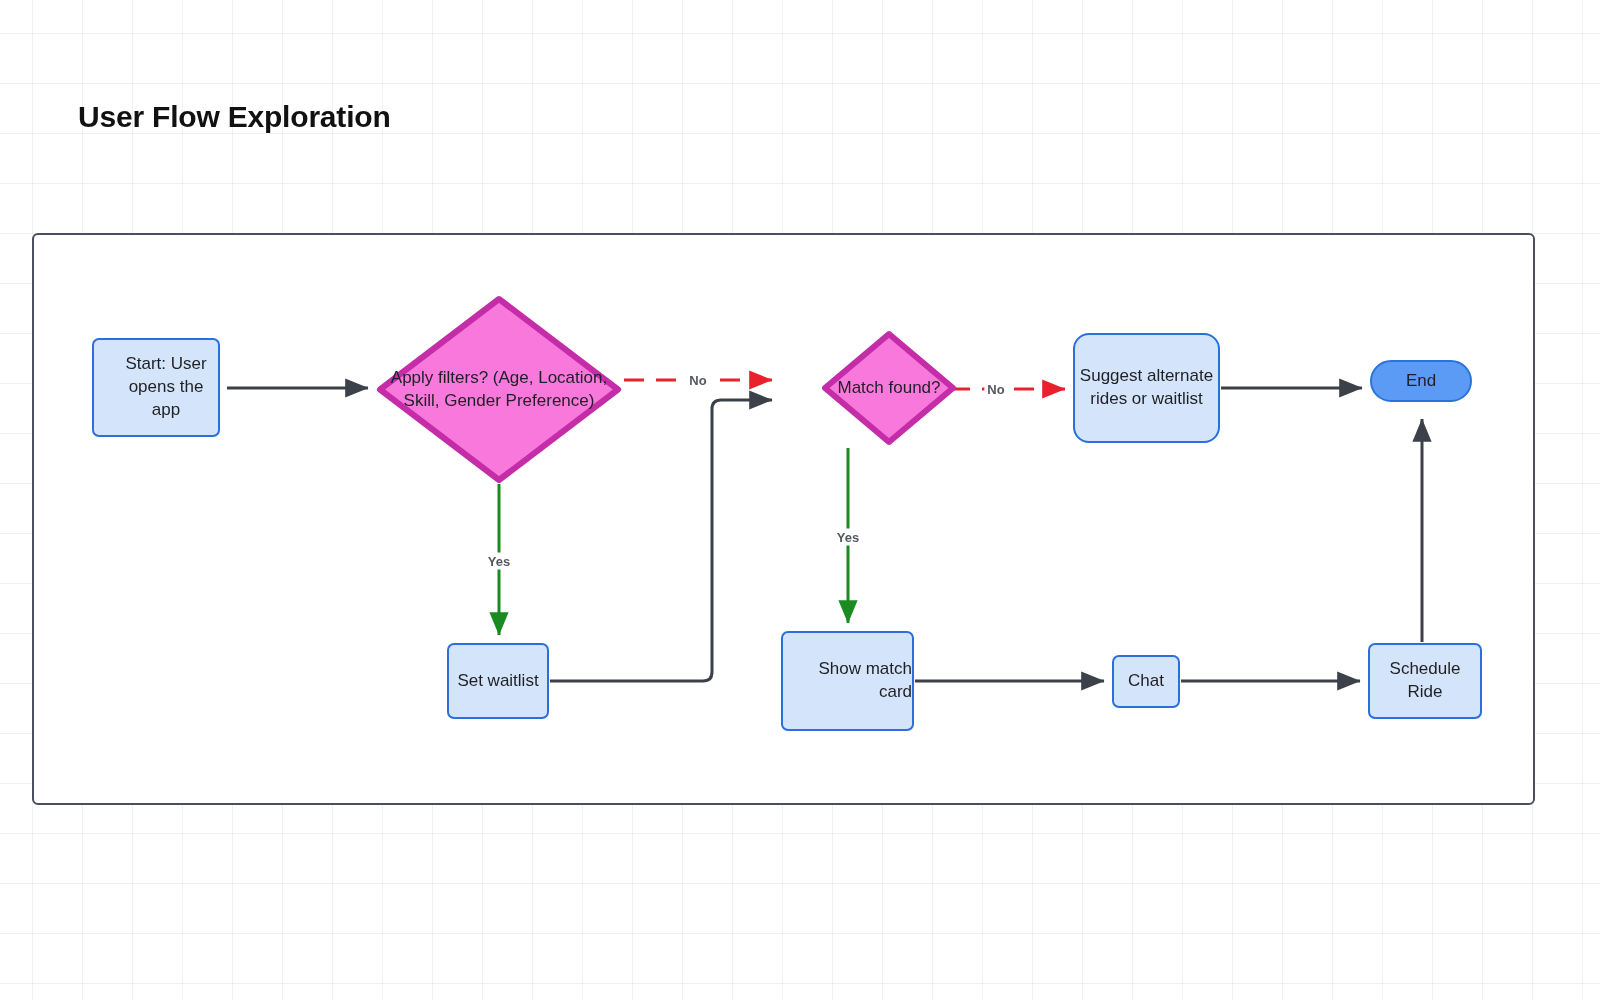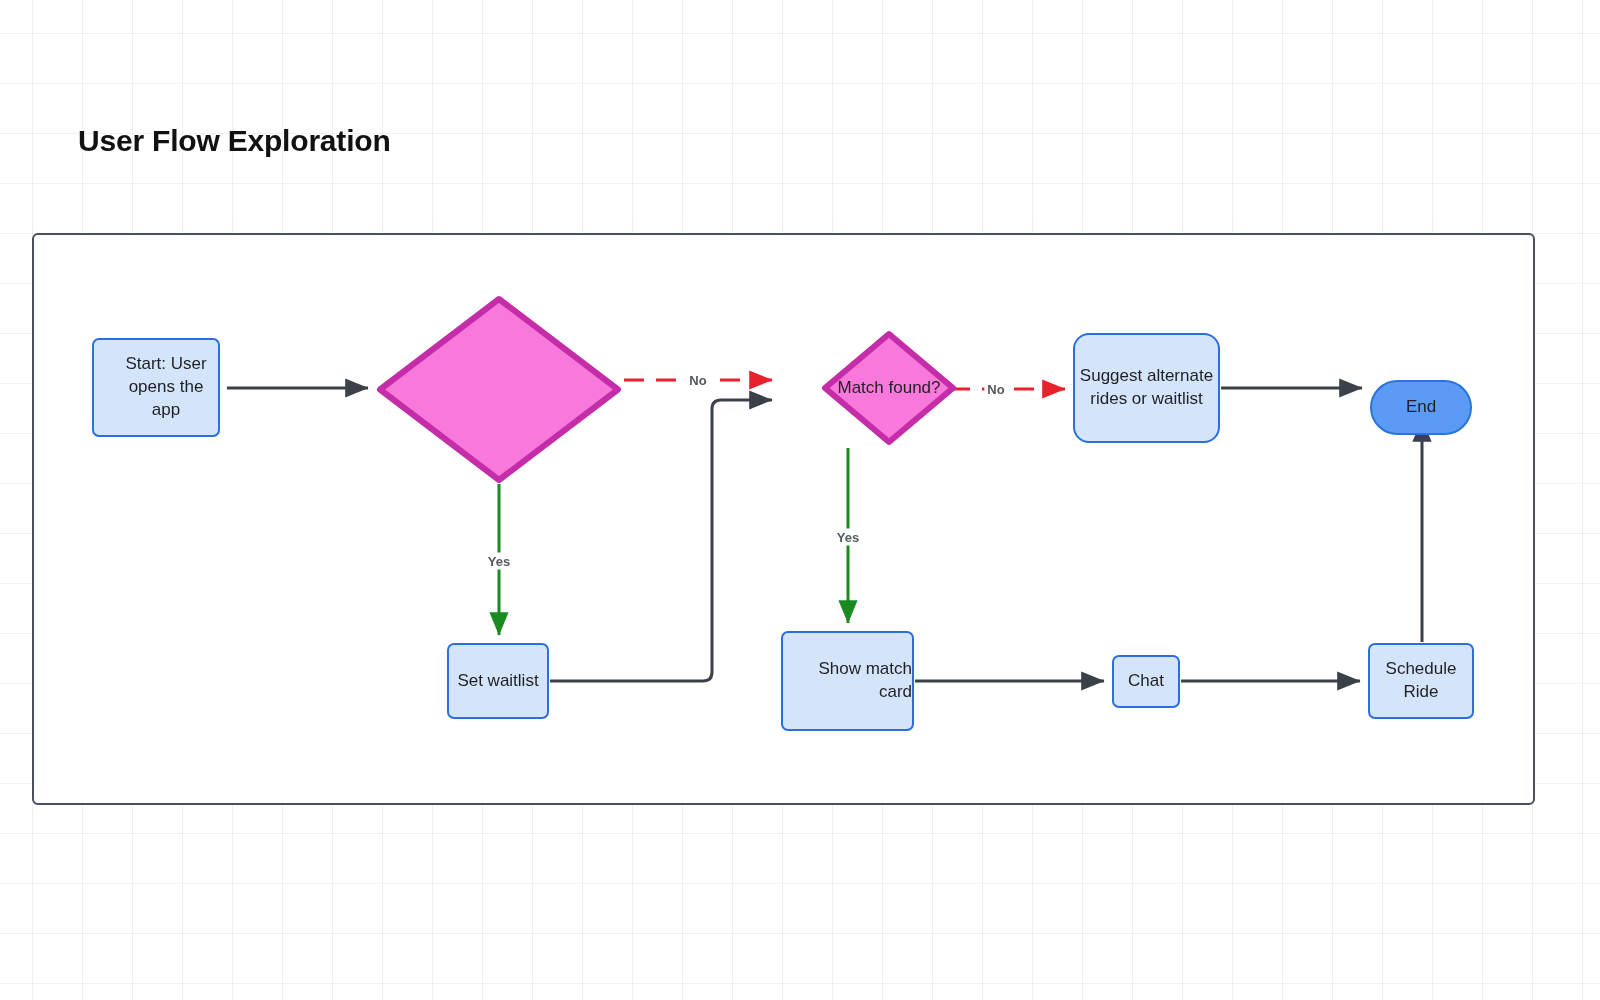--- a/index.html
+++ b/index.html
@@ -24,21 +24,21 @@
       linear-gradient(to right, rgba(0,0,0,0.055) 1px, transparent 1px),
       linear-gradient(to bottom, rgba(0,0,0,0.055) 1px, transparent 1px);
     background-size: 50px 50px;
     background-position: -18px -17px;
     pointer-events: none;
   }
 
   #page-title {
     position: absolute;
     left: 78px;
-    top: 124px;
+    top: 100px;
     font-size: 30px;
     font-weight: bold;
     color: #111111;
     letter-spacing: -0.2px;
     white-space: nowrap;
   }
 
   #diagram-frame {
     position: absolute;
     left: 32px;
@@ -160,20 +160,21 @@
 <div class="edge-label" style="left:848px; top:537px;">Yes</div>
 
 <div class="node node-rect" style="left:92px; top:338px; width:128px; height:99px;padding-left:20px;">
   <span>Start: User opens the app</span>
 </div>
 
 <div class="node node-diamond" style="left:376px; top:295px; width:246px; height:189px;">
   <svg class="diamond-shape" viewBox="0 0 246 189" preserveAspectRatio="none">
     <polygon points="123,4 242,94.5 123,185 4,94.5" fill="#f878dc" stroke="#c42ca8" stroke-width="6" stroke-linejoin="round"></polygon>
   </svg>
+  <span class="diamond-label">Apply filters? (Age, Location, Skill, Gender Preference)</span>
 </div>
 
 <div class="node node-rect" style="left:447px; top:643px; width:102px; height:76px;">
   <span>Set waitlist</span>
 </div>
 
 <div class="node node-diamond" style="left:821px; top:330px; width:136px; height:116px;">
   <svg class="diamond-shape" viewBox="0 0 136 116" preserveAspectRatio="none">
     <polygon points="68,4 132,58 68,112 4,58" fill="#f878dc" stroke="#c42ca8" stroke-width="6" stroke-linejoin="round"></polygon>
   </svg>
@@ -181,23 +182,23 @@
 </div>
 
 <div class="node node-rect" style="left:781px; top:631px; width:133px; height:100px;text-align:right;">
   <span>Show match card</span>
 </div>
 
 <div class="node node-rect" style="left:1112px; top:655px; width:68px; height:53px;text-align:center;">
   <span>Chat</span>
 </div>
 
-<div class="node node-rect" style="left:1368px; top:643px; width:106px; height:76px;">
+<div class="node node-rect" style="left:1368px; top:643px; width:114px; height:76px;">
   <span>Schedule Ride</span>
 </div>
 
 <div class="node node-rect" style="left:1073px; top:333px; width:147px; height:110px;border-radius:16px;">
   <span>Suggest alternate rides or waitlist</span>
 </div>
 
-<div class="node node-pill" style="left:1370px; top:380px; width:102px; height:55px;">
+<div class="node node-pill" style="left:1370px; top:360px; width:102px; height:42px;">
   <span>End</span>
 </div>
 
 </body></html>

